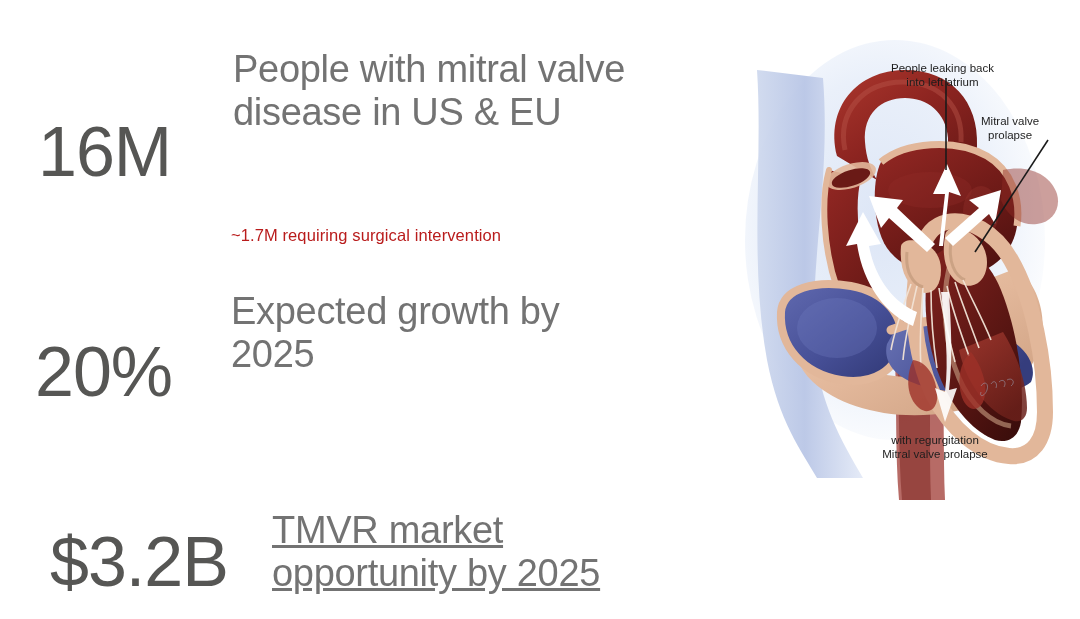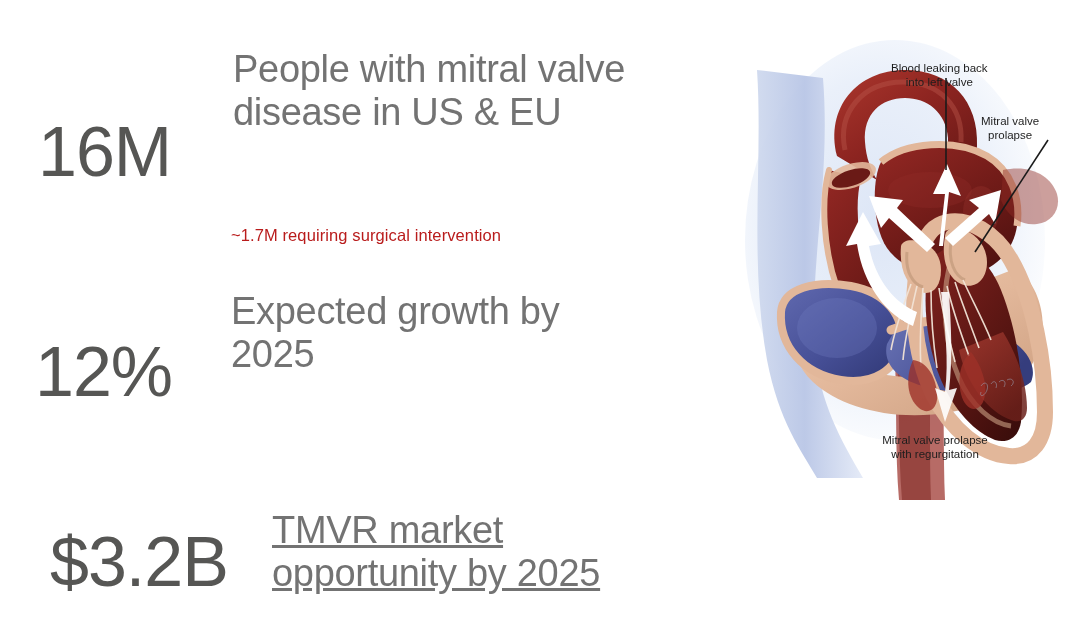--- a/index.html
+++ b/index.html
@@ -96,21 +96,21 @@
 </style>
 </head>
 <body>
 
 <div id="slide">
 
   <div class="stat-figure" id="fig-1">16M</div>
   <div class="stat-heading" id="head-1">People with mitral valve disease in US &amp; EU</div>
   <div class="stat-note" id="note-1">~1.7M requiring surgical intervention</div>
 
-  <div class="stat-figure" id="fig-2">12%</div>
+  <div class="stat-figure" id="fig-2">20%</div>
   <div class="stat-heading" id="head-2">Expected growth by 2025</div>
 
   <div class="stat-figure" id="fig-3">$3.2B</div>
   <div class="stat-heading" id="head-3">TMVR market opportunity by 2025</div>
 
   <div id="heart-figure">
 
     <svg id="heart-svg" width="335" height="480" viewBox="0 0 335 480">
       <defs>
         <radialGradient id="bgGlow" cx="45%" cy="45%" r="62%">
@@ -260,28 +260,28 @@
       </g>
 
       <line x1="201" y1="48" x2="201" y2="140" stroke="#1a1a1a" stroke-width="1.6"></line>
       <line x1="303" y1="110" x2="230" y2="222" stroke="#1a1a1a" stroke-width="1.6"></line>
 
       <path d="M236,356 c4,-6 8,-2 6,4 c-2,6 -8,8 -6,2 M246,354 c3,-5 7,-1 5,4
                M254,352 c4,-4 8,0 5,5 M262,350 c5,-3 9,2 4,6" fill="none" stroke="#9aa2b5" stroke-width="1" opacity="0.55"></path>
     </svg>
 
     <div class="anno-text" id="anno-leak">
-      <div>Blood leaking back</div>
-      <div>into left valve</div>
+      <div>People leaking back</div>
+      <div>into left atrium</div>
     </div>
 
     <div class="anno-text" id="anno-prolapse">
       <div>Mitral valve</div>
       <div>prolapse</div>
     </div>
 
     <div id="caption-heart">
+      <div>with regurgitation</div>
       <div>Mitral valve prolapse</div>
-      <div>with regurgitation</div>
     </div>
 
   </div>
 </div>
 
 </body></html>

